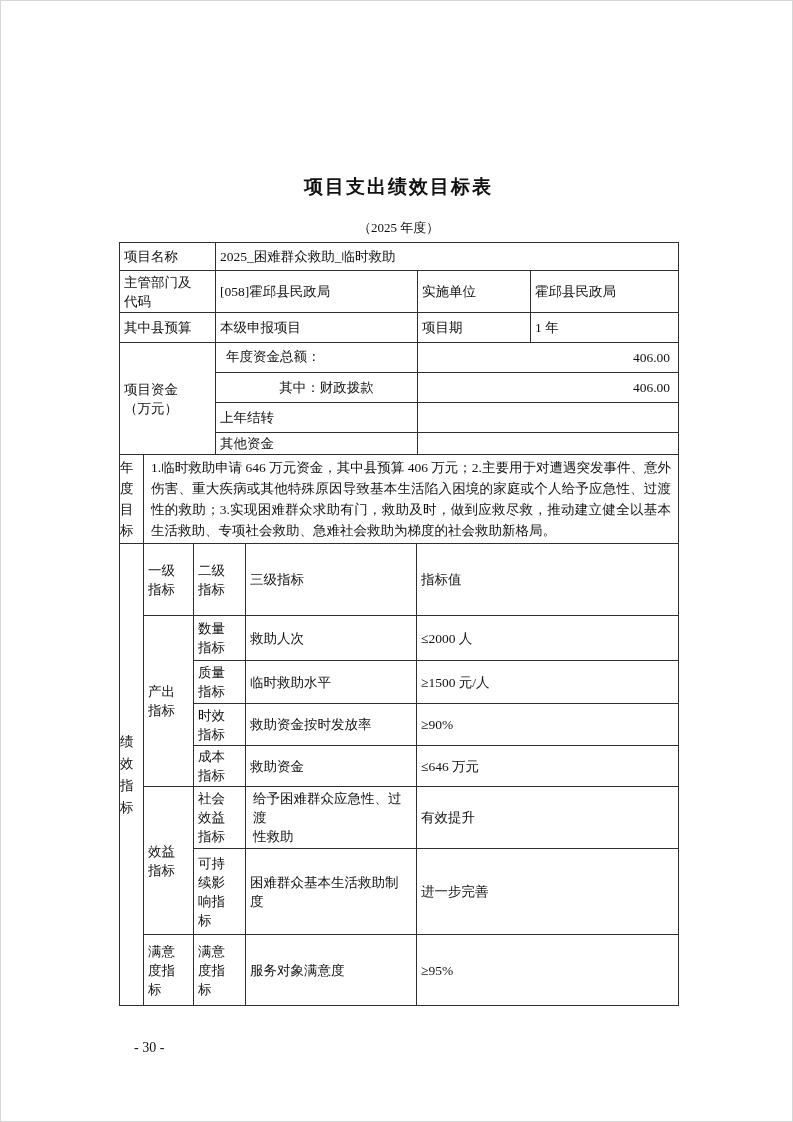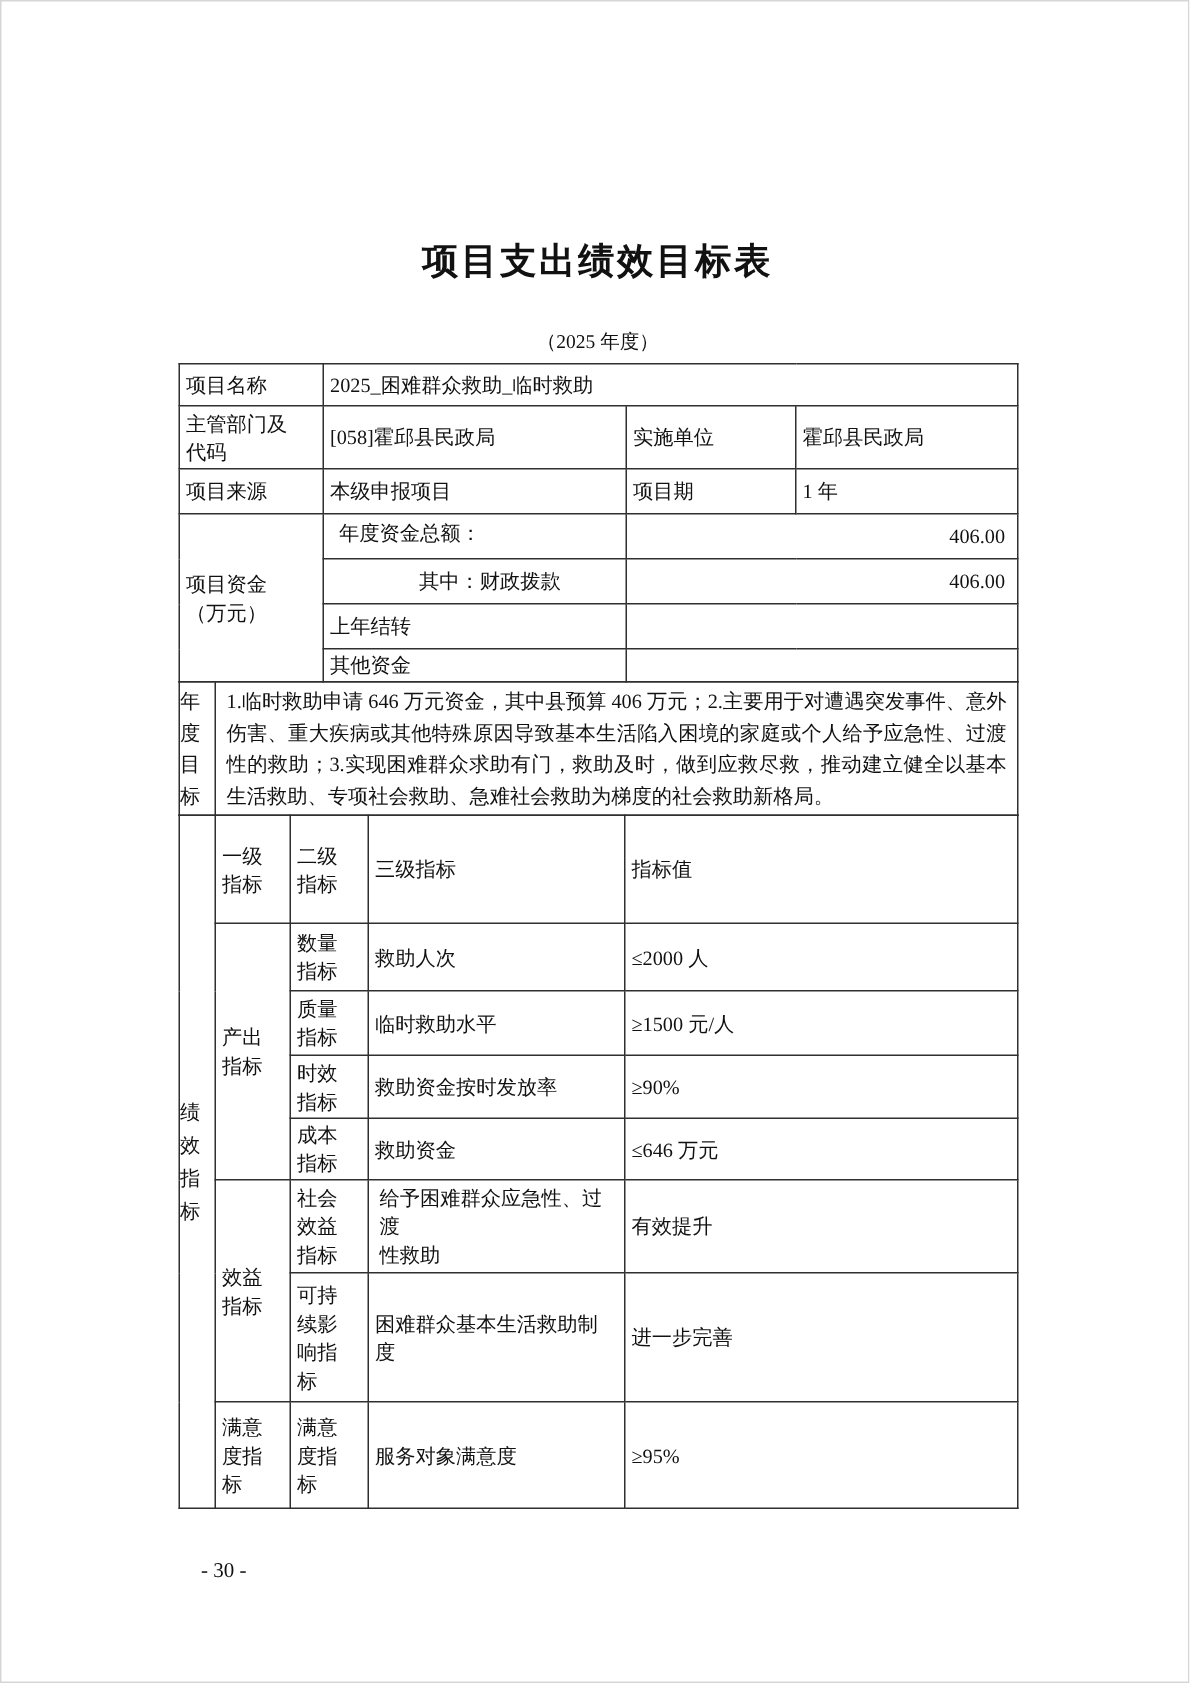--- a/index.html
+++ b/index.html
@@ -6,22 +6,22 @@
   body{
     width:793px;height:1122px;position:relative;
     font-family:"Liberation Serif","DejaVu Serif",serif;
     color:#111;
   }
   .page{
     position:absolute;inset:0;background:#fff;
     box-shadow:inset 0 0 0 1px #d6d6d6;
   }
   .doc-title{
-    position:absolute;top:158px;left:119px;width:559px;
-    text-align:center;font-size:24px;font-weight:bold;letter-spacing:2px;
+    position:absolute;top:174px;left:119px;width:559px;
+    text-align:center;font-size:19px;font-weight:bold;letter-spacing:2px;
   }
   .doc-subtitle{
     position:absolute;top:219px;left:119px;width:559px;
     text-align:center;font-size:13px;font-family:Liberation Serif, serif;
   }
   .tables{position:absolute;left:119px;top:242px;width:559px;}
   table{
     border-collapse:collapse;table-layout:fixed;width:559px;
     font-size:13.5px;color:#111;
   }
@@ -69,21 +69,21 @@
         <td colspan="3">2025_困难群众救助_临时救助</td>
       </tr>
       <tr style="height:42px">
         <td>主管部门及
 代码</td>
         <td>[058]霍邱县民政局</td>
         <td>实施单位</td>
         <td>霍邱县民政局</td>
       </tr>
       <tr style="height:30px">
-        <td>项目来源</td>
+        <td>其中县预算</td>
         <td>本级申报项目</td>
         <td>项目期</td>
         <td>1 年</td>
       </tr>
       <tr style="height:30px">
         <td rowspan="4">项目资金
 （万元）</td>
         <td class="fund-label-left">年度资金总额：</td>
         <td colspan="2" class="fund-value">406.00</td>
       </tr>

